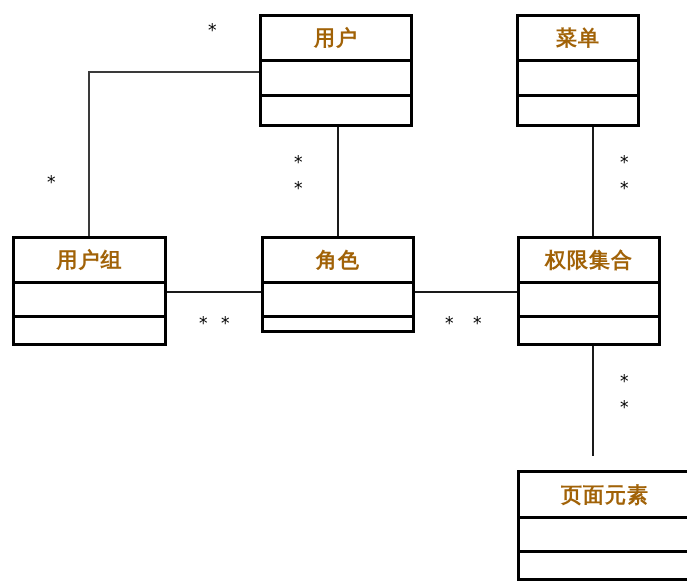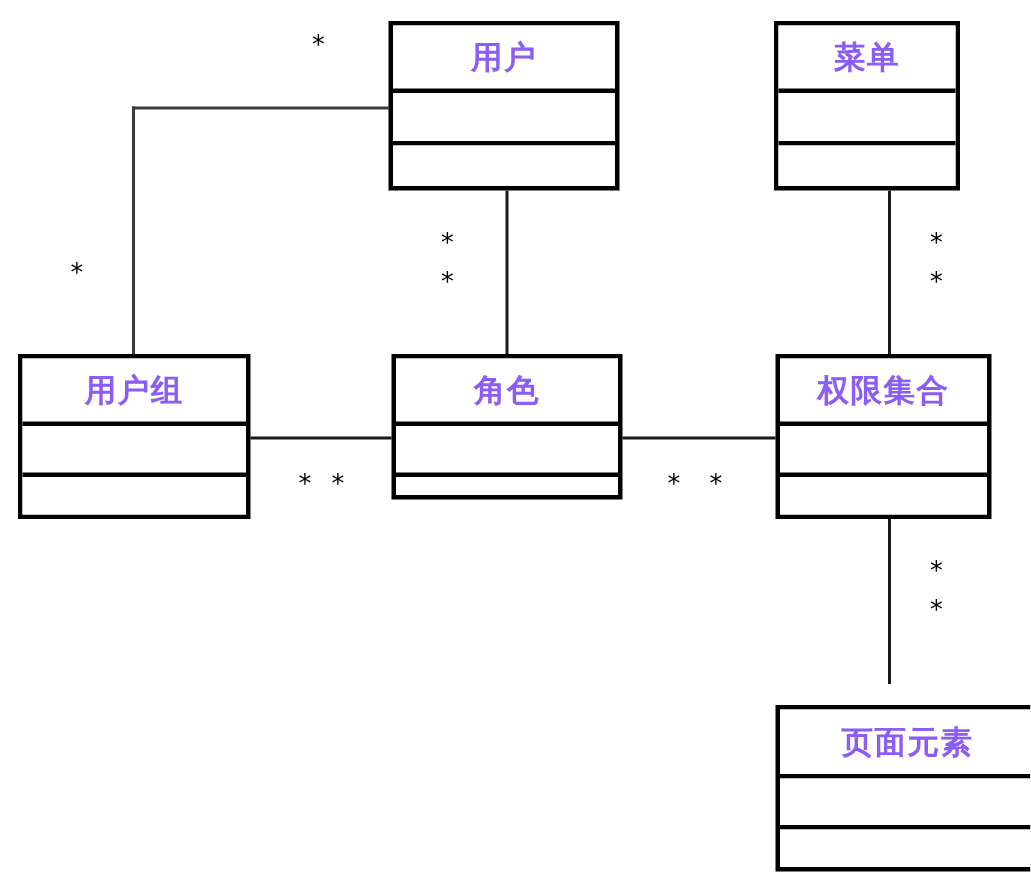--- a/index.html
+++ b/index.html
@@ -29,21 +29,21 @@
     flex-direction: column;
     z-index: 5;
   }
   .uml-name {
     box-sizing: border-box;
     display: flex;
     align-items: center;
     justify-content: center;
     font-weight: bold;
     font-size: 21px;
-    color: #8b5cf6;
+    color: #a16207;
     letter-spacing: 1px;
     border-bottom: 3px solid #000000;
     background: #ffffff;
   }
   .uml-attrs {
     box-sizing: border-box;
     border-bottom: 3px solid #000000;
     background: #ffffff;
   }
   .uml-ops {

